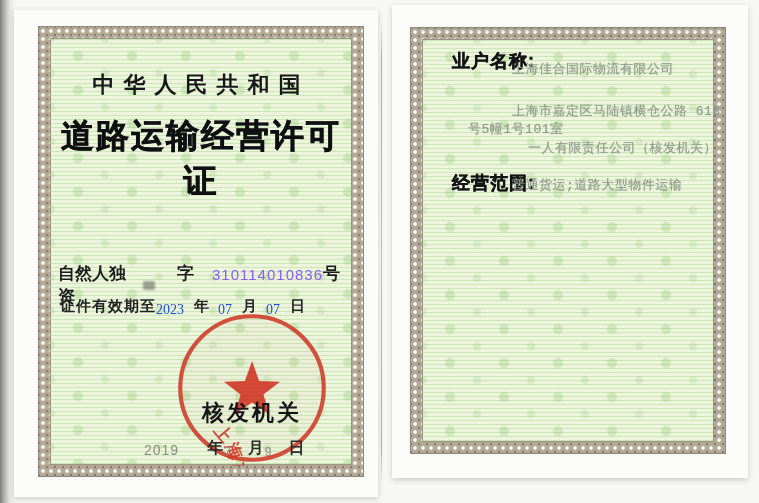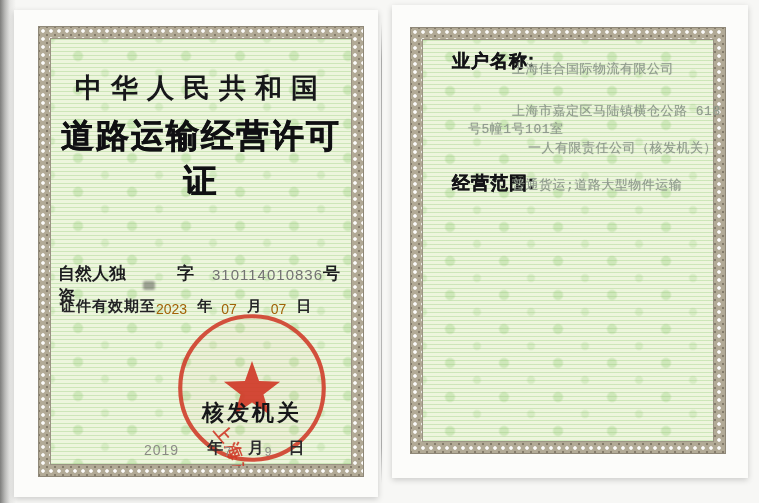--- a/index.html
+++ b/index.html
@@ -42,21 +42,21 @@
     border:1px solid #9a9383;
   }
   .crease{
     position:absolute;left:381px;top:22px;height:462px;width:1px;
     background:linear-gradient(180deg,rgba(120,120,120,0) 0,rgba(110,110,110,0.55) 8%,rgba(130,130,130,0.45) 50%,rgba(110,110,110,0.55) 92%,rgba(120,120,120,0) 100%);
   }
   
   .country{
     position:absolute;left:40px;right:30px;top:60px;text-align:center;
     font-family:"Liberation Serif","DejaVu Serif",serif;
-    font-size:27px;font-weight:700;color:#17171a;letter-spacing:9px;
+    font-size:22px;font-weight:700;color:#17171a;letter-spacing:9px;
   }
   .cert-title{
     position:absolute;left:30px;right:20px;top:104px;text-align:center;
     font-size:33px;font-weight:900;color:#101013;letter-spacing:2px;
     -webkit-text-stroke:0.6px #101013;
   }
   .copy-subtitle{
     position:absolute;left:40px;right:30px;top:186px;text-align:center;
     font-family:"Liberation Serif","DejaVu Serif",serif;
     font-size:23px;font-weight:600;color:#1a1a1e;letter-spacing:6px;
@@ -65,31 +65,31 @@
     position:absolute;left:44px;right:34px;top:252px;
     display:flex;align-items:baseline;
     font-size:17px;font-weight:700;color:#1c1c1f;
   }
   .license-row .smudge{
     width:12px;height:9px;align-self:center;margin-left:2px;
     background:rgba(90,90,86,0.55);filter:blur(1px);border-radius:2px;
   }
   .license-row .zi{margin-left:22px;}
   .license-num{
-    margin-left:18px;font-weight:400;font-size:15px;color:#737373;letter-spacing:1px;
+    margin-left:18px;font-weight:400;font-size:15px;color:#8b5cf6;letter-spacing:1px;
     position:relative;top:1px;
   }
   .license-row .hao{margin-left:auto;margin-right:4px;}
   .validity-row{
     position:absolute;left:46px;right:34px;top:287px;
     display:flex;align-items:baseline;
     font-size:15px;font-weight:700;color:#232326;letter-spacing:1px;
   }
   .validity-row .num{
-    font-weight:400;font-size:14px;color:#a16207;letter-spacing:0;position:relative;top:3px;
+    font-weight:400;font-size:14px;color:#1d4ed8;letter-spacing:0;position:relative;top:3px;font-family:Liberation Serif, serif;
   }
   .validity-row .unit{margin-left:10px;margin-right:8px;}
   .seal{position:absolute;left:160px;top:300px;width:156px;height:156px;}
   .issuer-label{
     position:absolute;left:160px;top:388px;width:156px;text-align:center;
     font-size:22px;font-weight:700;color:#161619;letter-spacing:3px;
   }
   .issue-date-row{
     position:absolute;left:130px;top:428px;width:200px;
     display:flex;align-items:baseline;

